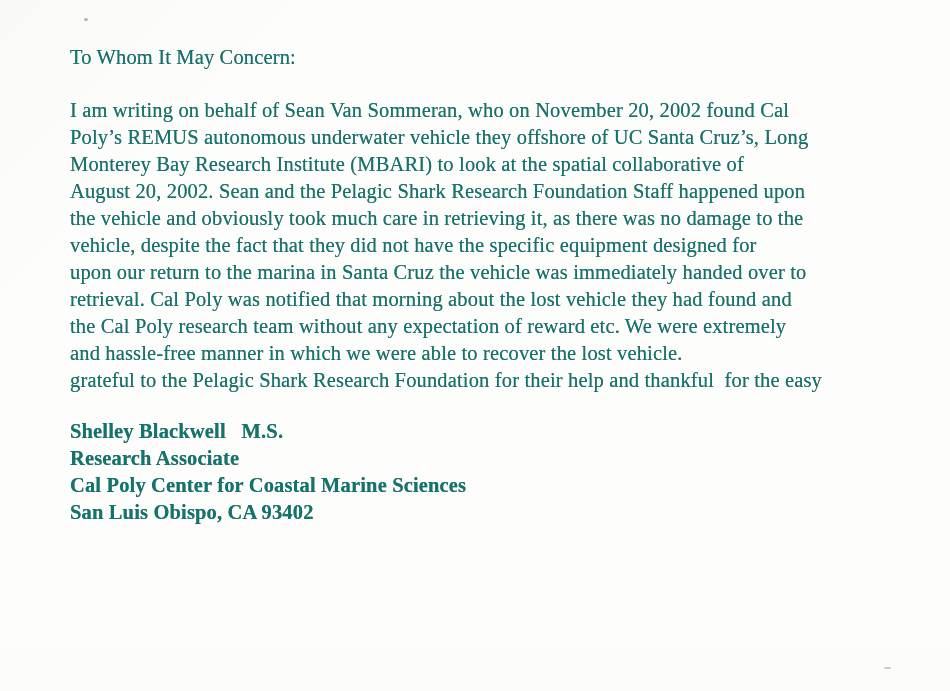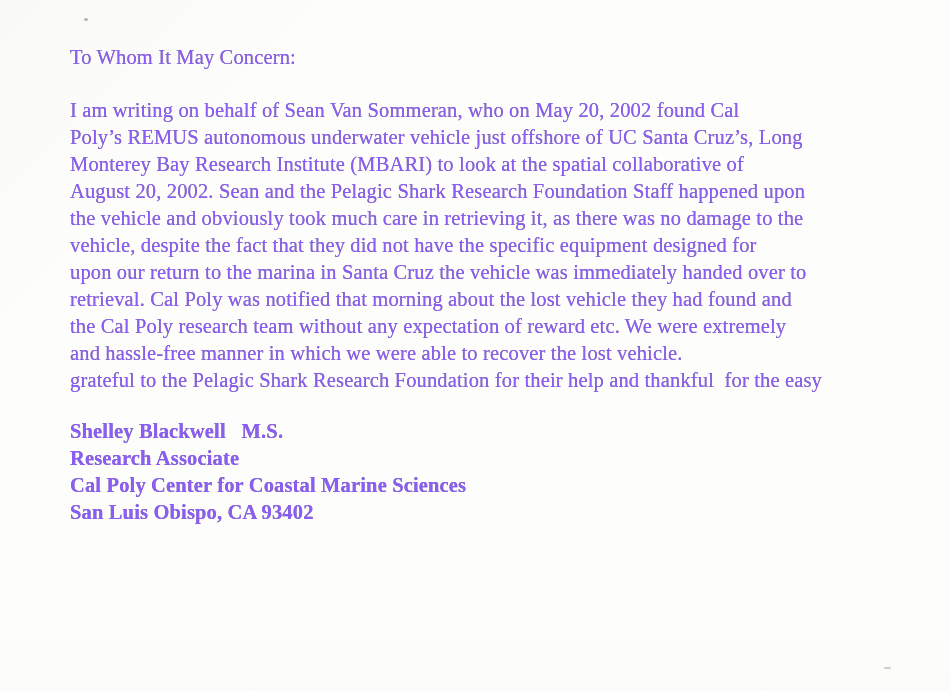--- a/index.html
+++ b/index.html
@@ -7,21 +7,21 @@
     padding: 0;
     background: #ffffff;
   }
   .page {
     position: relative;
     width: 950px;
     height: 691px;
     background: #fdfdfc;
     overflow: hidden;
     font-family: "Liberation Serif", "DejaVu Serif", serif;
-    color: #8b5cf6;
+    color: #0f766e;
   }
   
   .page::before {
     content: "";
     position: absolute;
     inset: 0;
     background: linear-gradient(135deg, rgba(0,0,0,0.015) 0%, rgba(0,0,0,0) 22%),
                 linear-gradient(0deg, rgba(0,0,0,0.008) 0%, rgba(0,0,0,0) 10%);
     pointer-events: none;
   }
@@ -70,22 +70,22 @@
 <body>
 
 <div class="page">
   <div class="speck speck-a"></div>
   <div class="speck speck-b"></div>
 
   <div class="letter">
     <div class="salutation">To Whom It May Concern:</div>
 
     <div class="body-block">
-        <div class="line">I am writing on behalf of Sean Van Sommeran, who on May 20, 2002 found Cal</div>
-        <div class="line">Poly’s REMUS autonomous underwater vehicle just offshore of UC Santa Cruz’s, Long</div>
+        <div class="line">I am writing on behalf of Sean Van Sommeran, who on November 20, 2002 found Cal</div>
+        <div class="line">Poly’s REMUS autonomous underwater vehicle they offshore of UC Santa Cruz’s, Long</div>
         <div class="line">Monterey Bay Research Institute (MBARI) to look at the spatial collaborative of</div>
         <div class="line">August 20, 2002. Sean and the Pelagic Shark Research Foundation Staff happened upon</div>
         <div class="line">the vehicle and obviously took much care in retrieving it, as there was no damage to the</div>
         <div class="line">vehicle, despite the fact that they did not have the specific equipment designed for</div>
         <div class="line">upon our return to the marina in Santa Cruz the vehicle was immediately handed over to</div>
         <div class="line">retrieval. Cal Poly was notified that morning about the lost vehicle they had found and</div>
         <div class="line">the Cal Poly research team without any expectation of reward etc. We were extremely</div>
         <div class="line">and hassle-free manner in which we were able to recover the lost vehicle.</div>
         <div class="line">grateful to the Pelagic Shark Research Foundation for their help and thankful  for the easy</div>
       </div>

